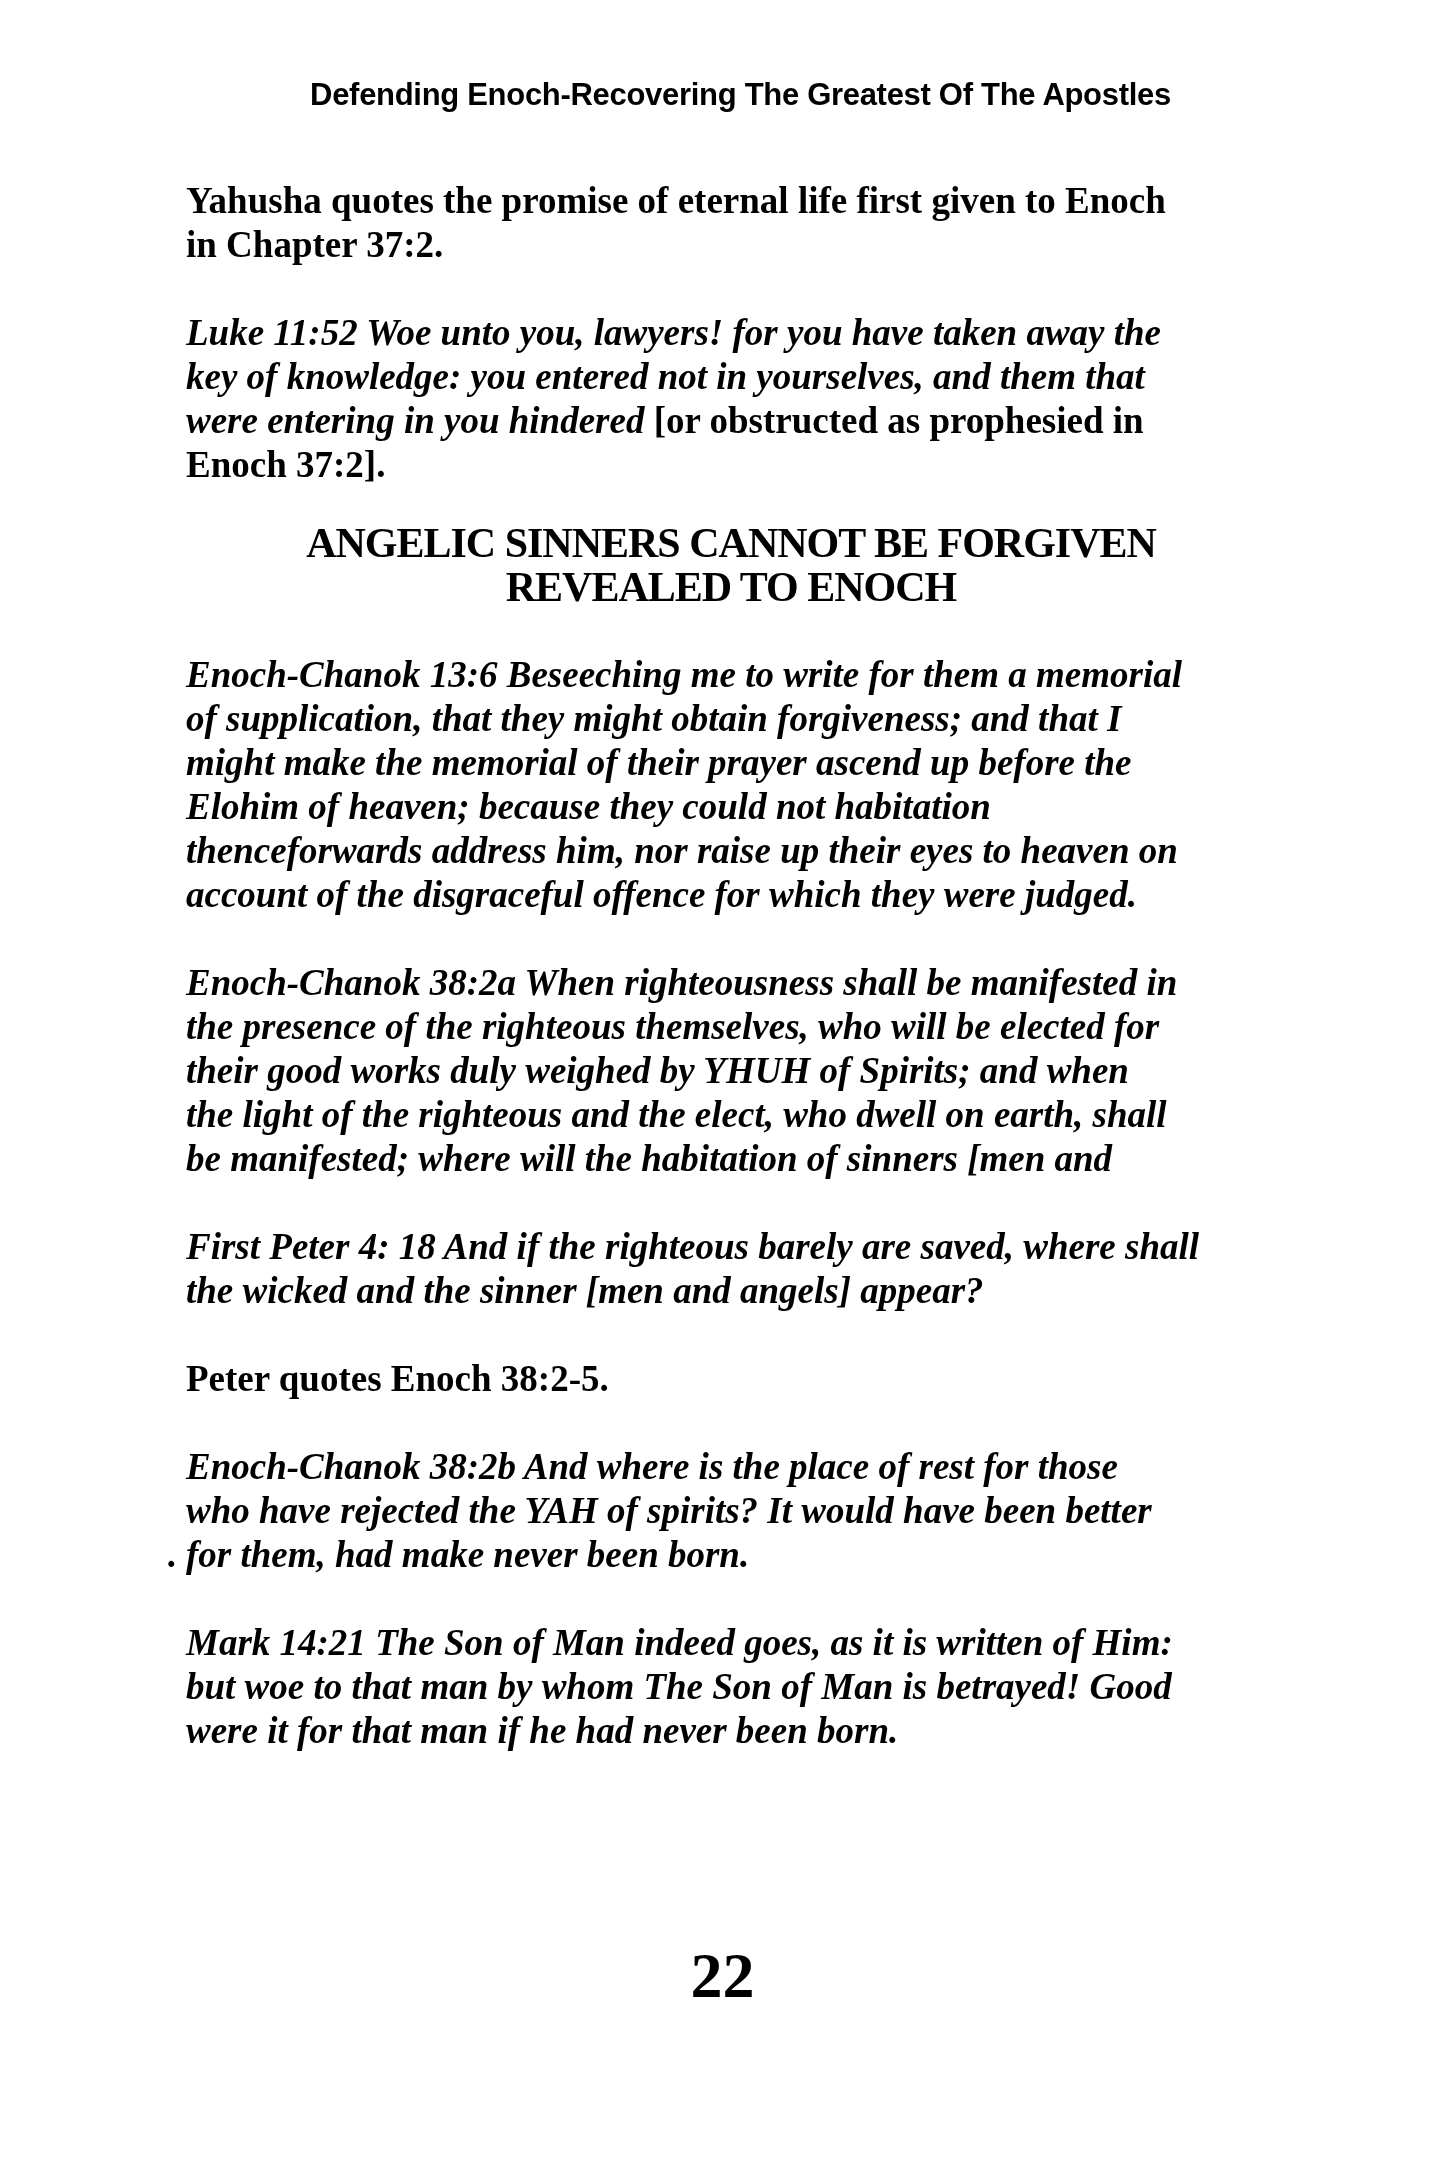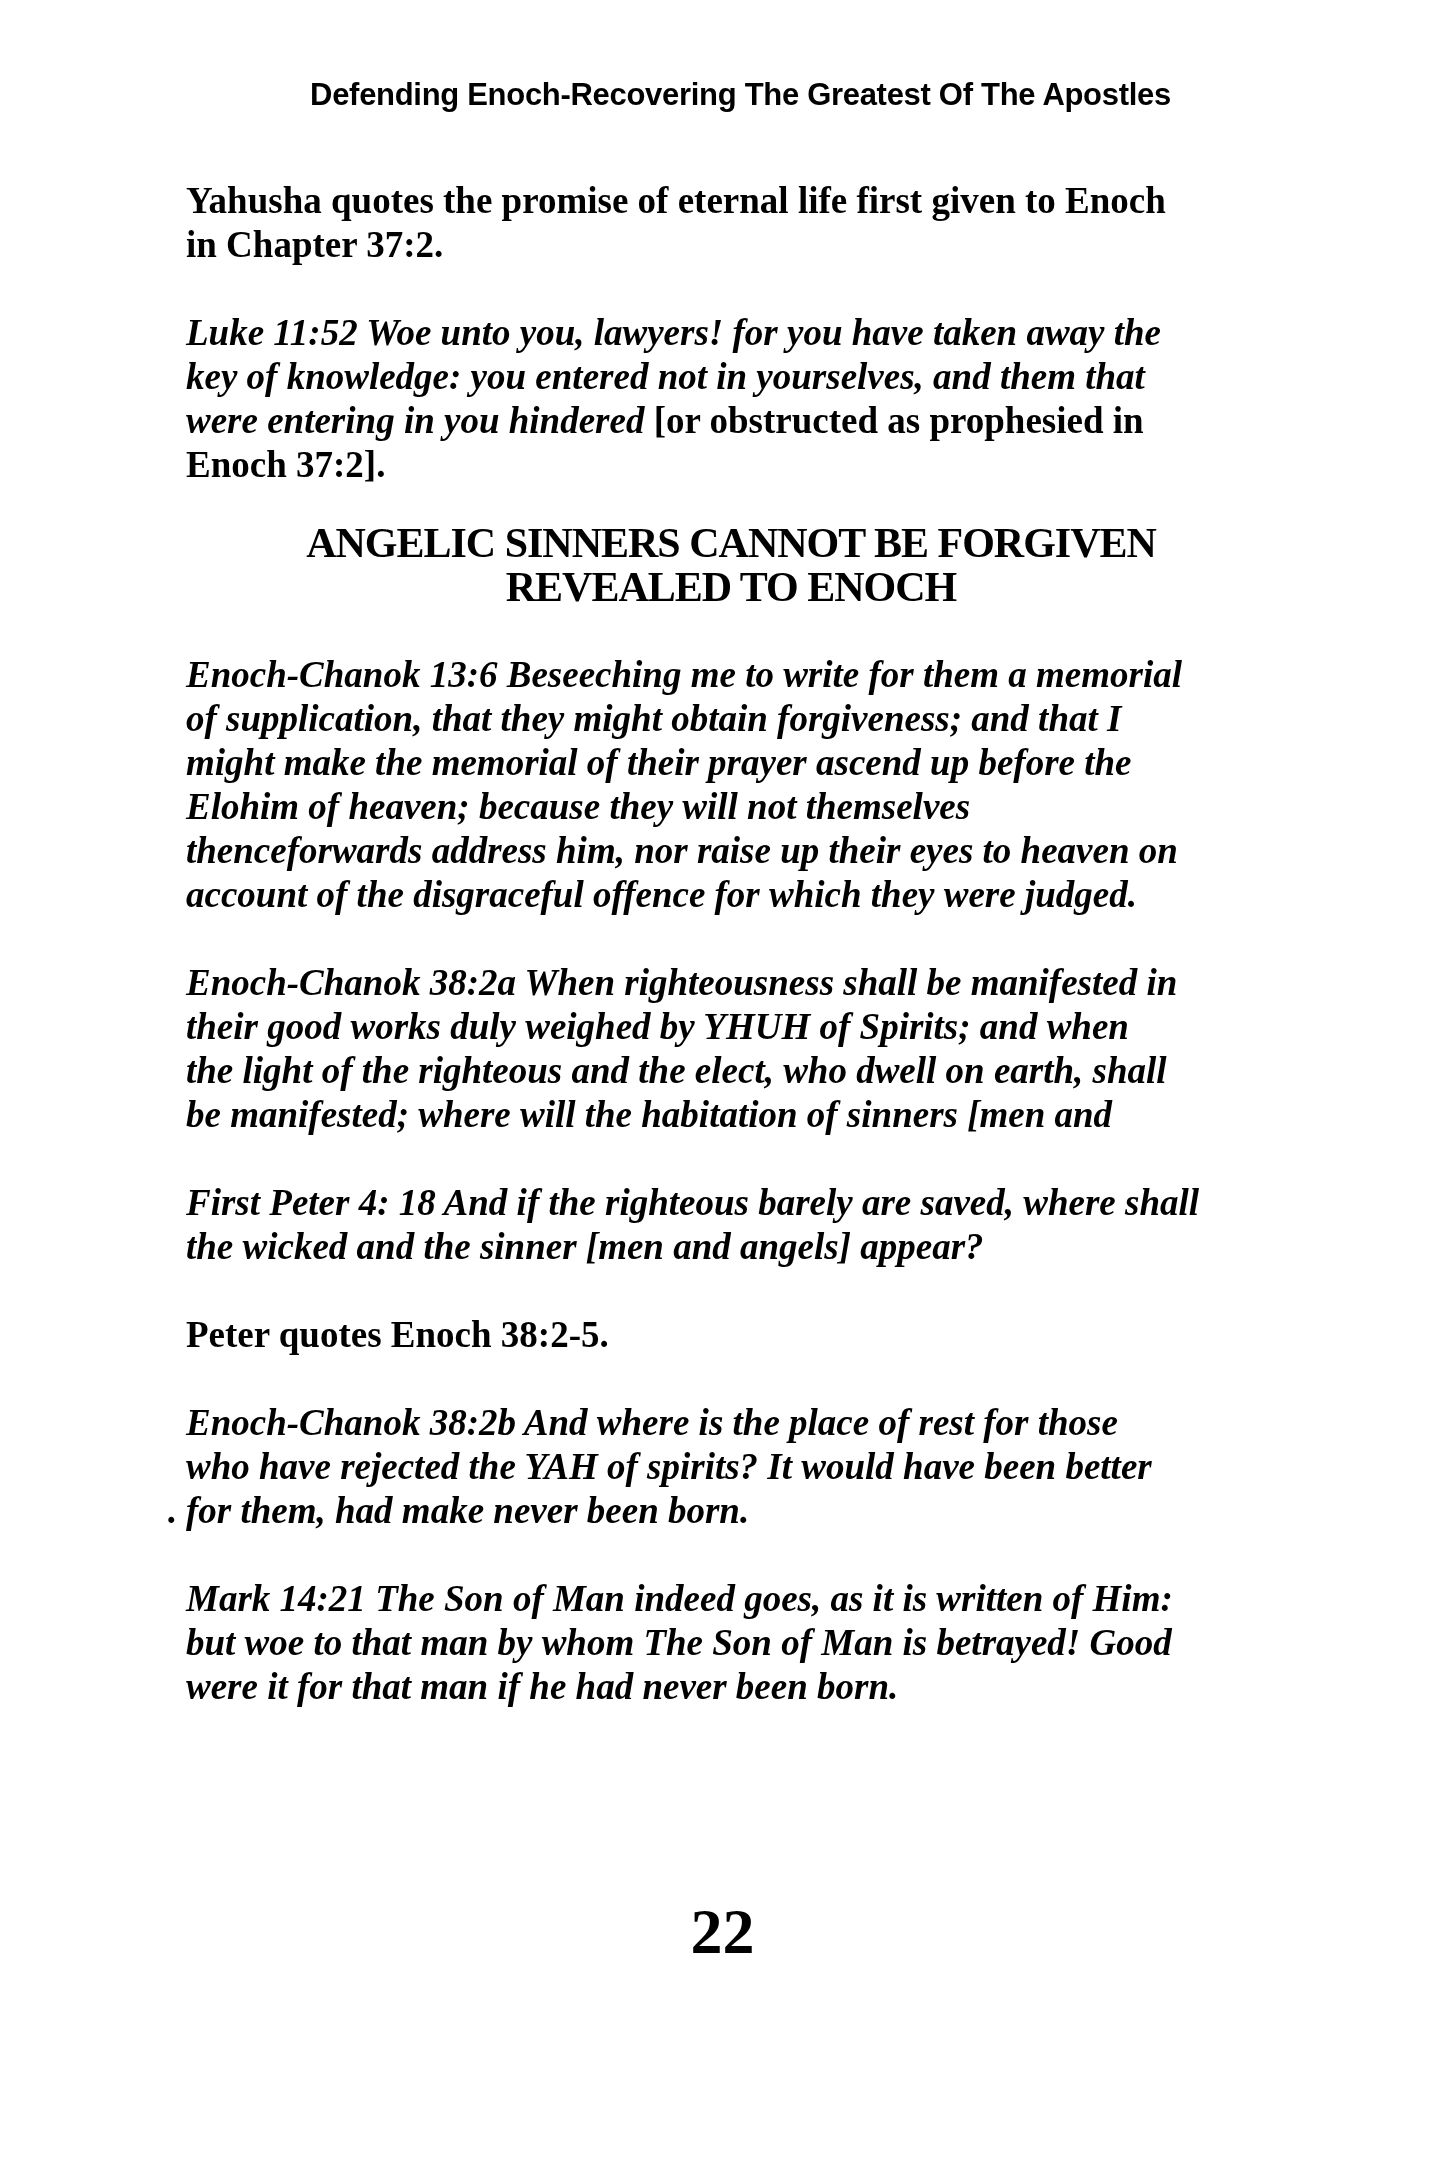--- a/index.html
+++ b/index.html
@@ -78,26 +78,27 @@
         <div class="line"><span class="un ">Enoch 37:2].</span></div>
       </div>
       <div class="para center heading">
         <div class="line"><span class="un ">ANGELIC SINNERS CANNOT BE FORGIVEN</span></div>
         <div class="line"><span class="un ">REVEALED TO ENOCH</span></div>
       </div>
       <div class="para">
         <div class="line"><span class="it un ">Enoch-Chanok 13:6</span><span class="it "> Beseeching me to write for them a memorial</span></div>
         <div class="line"><span class="it ">of supplication, that they might obtain forgiveness; and that I</span></div>
         <div class="line"><span class="it ">might make the memorial of their prayer ascend up before the</span></div>
-        <div class="line"><span class="it ">Elohim of heaven; because they will not themselves</span></div>
+        <div class="line"><span class="it ">Elohim of heaven; because they could not habitation</span></div>
         <div class="line"><span class="it ">thenceforwards address him, nor raise up their eyes to heaven on</span></div>
         <div class="line"><span class="it ">account of the disgraceful offence for which they were judged.</span></div>
       </div>
       <div class="para">
         <div class="line"><span class="it un ">Enoch-Chanok 38:2a</span><span class="it "> When righteousness shall be manifested in</span></div>
+        <div class="line"><span class="it ">the presence of the righteous themselves, who will be elected for</span></div>
         <div class="line"><span class="it ">their good works duly weighed by YHUH of Spirits; </span><span class="it un ">and when</span></div>
         <div class="line"><span class="it un ">the light of the righteous and the elect, who dwell on earth, shall</span></div>
         <div class="line"><span class="it un ">be manifested; where will the habitation of sinners [men and</span></div>
       </div>
       <div class="para">
         <div class="line"><span class="it un ">First Peter 4: 18</span><span class="it "> And if the righteous barely are saved, </span><span class="it un ">where shall</span></div>
         <div class="line"><span class="it un ">the wicked and the sinner [men and angels] appear?</span></div>
       </div>
       <div class="para">
         <div class="line"><span class="">Peter quotes Enoch 38:2-5.</span></div>

